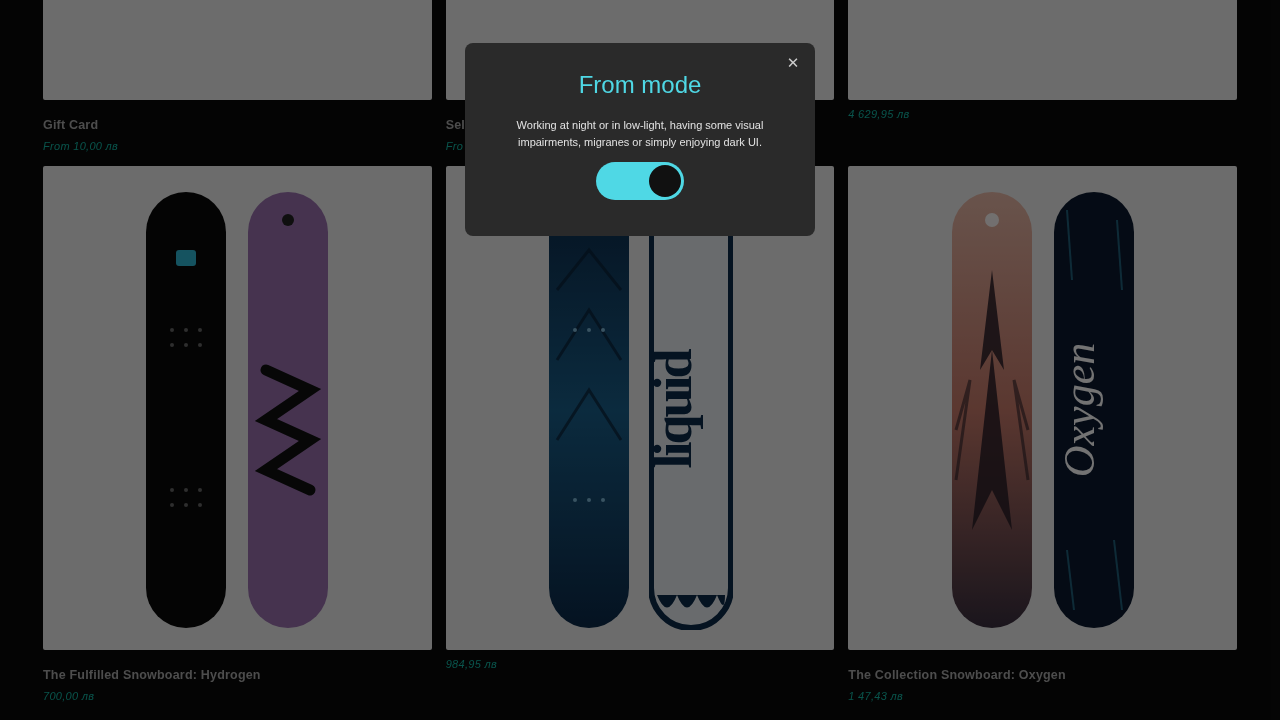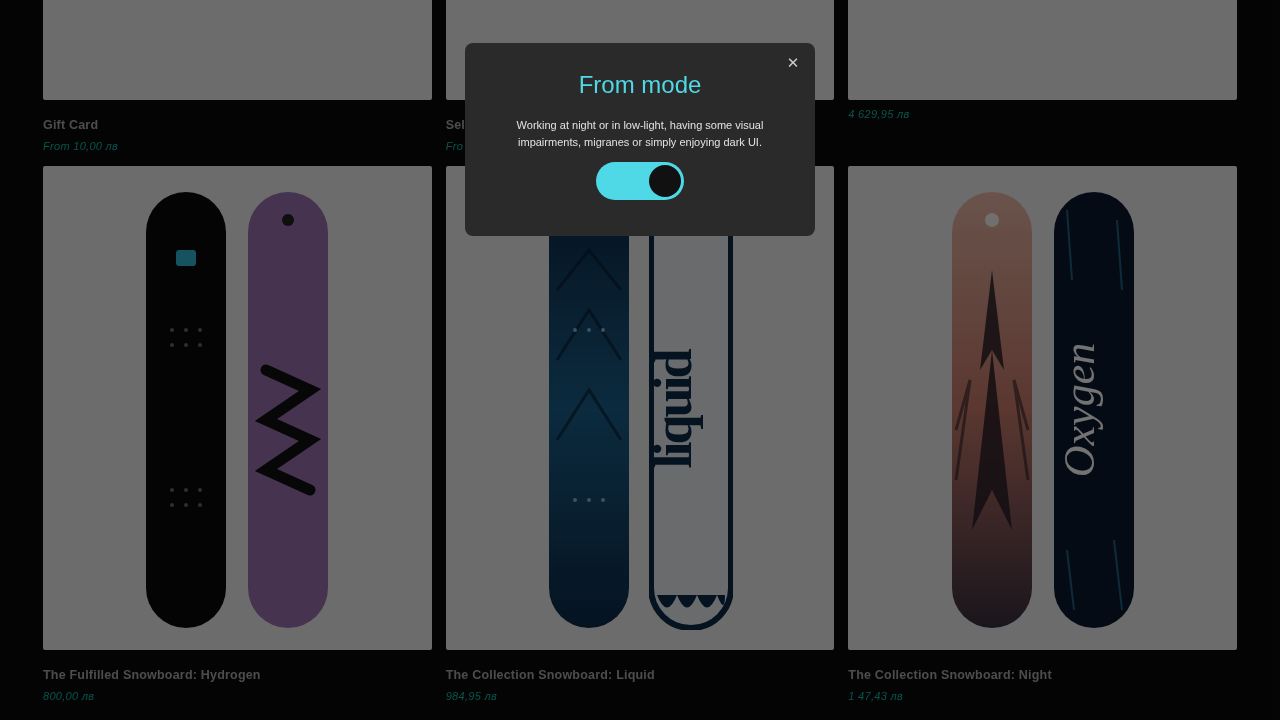--- a/index.html
+++ b/index.html
@@ -191,21 +191,21 @@
             </g>
           </svg>
           <svg class="sb" viewBox="0 0 84 440">
             <rect x="2" y="2" width="80" height="436" rx="40" fill="#9b72b0"></rect>
             <circle cx="42" cy="30" r="6" fill="#222"></circle>
             <path d="M20 180 L64 200 L20 230 L64 250 L20 280 L64 300" stroke="#111" stroke-width="11" fill="none" stroke-linecap="round"></path>
           </svg>
         </div>
       </div>
       <div class="card-title">The Fulfilled Snowboard: Hydrogen</div>
-      <div class="card-price">800,00 лв</div>
+      <div class="card-price">700,00 лв</div>
     </div>
 
     <div class="card">
       <div class="card-img tall">
         <div class="sb-pair">
           <svg class="sb" viewBox="0 0 84 440">
             <defs>
               <linearGradient id="liq1" x1="0" y1="0" x2="0" y2="1">
                 <stop offset="0" stop-color="#0c2a4a"></stop>
                 <stop offset="0.5" stop-color="#1a5f8a"></stop>
@@ -224,21 +224,20 @@
             </g>
           </svg>
           <svg class="sb" viewBox="0 0 84 440">
             <rect x="2" y="2" width="80" height="436" rx="40" fill="#e8eef2"></rect>
             <rect x="2" y="2" width="80" height="436" rx="40" fill="none" stroke="#0c2a4a" stroke-width="6"></rect>
             <text x="42" y="220" font-family="cursive" font-size="54" font-weight="900" fill="#0c2a4a" text-anchor="middle" transform="rotate(-90 42 220)" style="letter-spacing:-3px">liquid</text>
             <path d="M8 405 Q18 430 28 405 Q38 430 48 405 Q58 430 68 405 Q76 425 76 405" fill="#0c2a4a"></path>
           </svg>
         </div>
       </div>
-      <div class="card-title">The Collection Snowboard: Liquid</div>
       <div class="card-price">984,95 лв</div>
     </div>
 
     <div class="card">
       <div class="card-img tall">
         <div class="sb-pair">
           <svg class="sb" viewBox="0 0 84 440">
             <defs>
               <linearGradient id="oxy1" x1="0" y1="0" x2="0" y2="1">
                 <stop offset="0" stop-color="#e8b9a8"></stop>
@@ -256,21 +255,21 @@
             <g stroke="#2f8fae" stroke-width="2" opacity="0.6">
               <line x1="15" y1="20" x2="20" y2="90"></line>
               <line x1="65" y1="30" x2="70" y2="100"></line>
               <line x1="15" y1="360" x2="22" y2="420"></line>
               <line x1="62" y1="350" x2="70" y2="420"></line>
             </g>
             <text x="42" y="220" font-family="cursive" font-size="44" font-style="italic" fill="#fff" text-anchor="middle" transform="rotate(-90 42 220)">Oxygen</text>
           </svg>
         </div>
       </div>
-      <div class="card-title">The Collection Snowboard: Night</div>
+      <div class="card-title">The Collection Snowboard: Oxygen</div>
       <div class="card-price">1 47,43 лв</div>
     </div>
 
   </div>
 </div>
 
 <div class="overlay">
   <div class="modal">
     <div class="modal-close">✕</div>
     <div class="modal-title">From mode</div>

